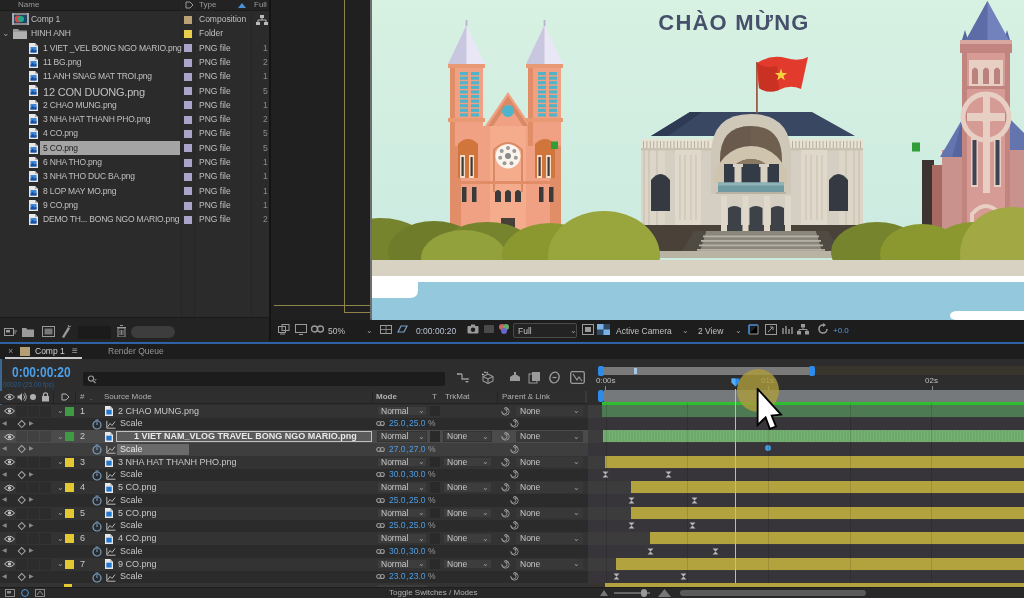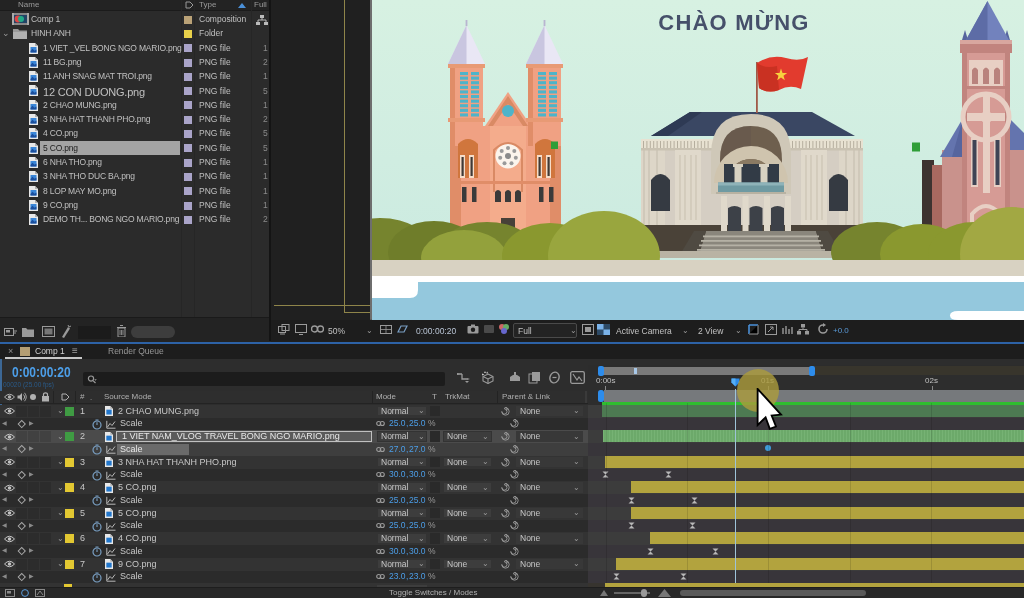--- a/index.html
+++ b/index.html
@@ -592,21 +592,21 @@
     <path d="M2.5 4 L2.5 2.5 Q2.5 0.8 4.5 0.8 Q6.5 0.8 6.5 2.5 L6.5 4" fill="none" stroke="#b0b0b0" stroke-width="1.2"></path>
   </svg>
 <div class="abs" style="left:53px;top:391px;width:1px;height:12px;background:#232323;"></div>
 <svg class="abs" style="left:61px;top:393px" width="9" height="8" viewBox="0 0 9 8">
     <path d="M1 1 L5 1 L8 4 L5 7 L1 7 Z" fill="none" stroke="#b0b0b0"></path>
   </svg>
 <div class="abs" style="left:75px;top:391px;width:1px;height:12px;background:#232323;"></div>
 <div class="txt" style="left:80px;top:393px;font-size:8px;color:#b0b0b0;font-weight:normal;">#</div>
 <div class="txt" style="left:90px;top:395px;font-size:7px;color:#777;font-weight:normal;">-</div>
 <div class="txt" style="left:104px;top:393px;font-size:8px;color:#b0b0b0;font-weight:normal;">Source Mode</div>
-<div class="txt" style="left:376px;top:393px;font-size:8px;color:#b0b0b0;font-weight:normal;">Mode</div>
+<div class="txt" style="left:376px;top:393px;font-size:8px;color:#b0b0b0;font-weight:bold;">Mode</div>
 <div class="txt" style="left:432px;top:393px;font-size:8px;color:#b0b0b0;font-weight:normal;">T</div>
 <div class="txt" style="left:445px;top:393px;font-size:8px;color:#b0b0b0;font-weight:normal;">TrkMat</div>
 <div class="abs" style="left:372px;top:391px;width:1px;height:12px;background:#232323;"></div>
 <div class="abs" style="left:497px;top:391px;width:1px;height:12px;background:#232323;"></div>
 <div class="txt" style="left:502px;top:393px;font-size:8px;color:#b0b0b0;font-weight:normal;">Parent &amp; Link</div>
 <div class="abs" style="left:585px;top:391px;width:2px;height:12px;background:#3a3a3a;"></div>
 <div class="abs" style="left:0;top:404.8px;width:588px;height:12.75px;background:#333333;border-bottom:1px solid #2a2a2a;"></div>
 <div class="abs" style="left:0;top:417.6px;width:588px;height:12.75px;background:#2b2b2b;border-bottom:1px solid #262626;"></div>
 <svg class="abs" style="left:4px;top:407.2px" width="11" height="8" viewBox="0 0 11 8">
     <path d="M0.5 4 Q5.5 -1.5 10.5 4 Q5.5 9.5 0.5 4 Z" fill="none" stroke="#c4c4c4"></path>
@@ -668,21 +668,21 @@
 <div class="abs" style="left:40px;top:431.3px;width:11px;height:10.75px;background:rgba(0,0,0,0.12);"></div>
 <div class="txt" style="left:57px;top:432.675px;font-size:8px;color:#9a9a9a;font-weight:normal;">⌄</div>
 <div class="abs" style="left:65px;top:432.2px;width:9px;height:9px;background:#3f9b43;"></div>
 <div class="txt" style="left:80px;top:432.175px;font-size:9px;color:#c8c8c8;font-weight:normal;">2</div>
 <svg class="abs" style="left:105px;top:431.7px" width="8" height="10" viewBox="0 0 9 11">
 <path d="M0 0 L6 0 L9 3 L9 11 L0 11 Z" fill="#e8e8e8"></path>
     <path d="M6 0 L6 3 L9 3 Z" fill="#b0b0b0"></path>
 <rect x="1.5" y="4" width="6" height="5.5" fill="#2277cc"></rect>
   </svg>
 <div class="abs" style="left:116px;top:430.8px;width:256px;height:11.25px;background:#5a5a5a;border:1px solid #c0c0c0;box-sizing:border-box;"></div>
-<div class="txt" style="left:122px;top:432.175px;font-size:9px;color:#e8e8e8;font-weight:normal;text-align:center;">1 VIET NAM_VLOG TRAVEL BONG NGO MARIO.png</div>
+<div class="txt" style="left:134px;top:432.175px;font-size:9px;color:#e8e8e8;font-weight:bold;text-align:center;">1 VIET NAM_VLOG TRAVEL BONG NGO MARIO.png</div>
 <div class="txt" style="left:2px;top:445.425px;font-size:6px;color:#8a8a8a;font-weight:normal;">◀</div>
 <div class="abs" style="left:18.5px;top:446.4px;width:5.5px;height:5.5px;border:1px solid #a8a8a8;box-sizing:border-box;transform:rotate(45deg);"></div>
 <div class="txt" style="left:29px;top:445.425px;font-size:6px;color:#8a8a8a;font-weight:normal;">▶</div>
 <svg class="abs" style="left:92px;top:444.4px" width="10" height="11" viewBox="0 0 10 11">
     <circle cx="5" cy="6" r="4" fill="none" stroke="#7aa0c4" stroke-width="1.2"></circle>
     <path d="M5 6 L5 3.2 M3.5 1 L6.5 1" stroke="#7aa0c4" stroke-width="1.1"></path>
   </svg>
 <svg class="abs" style="left:106px;top:445.4px" width="10" height="9" viewBox="0 0 10 9">
     <path d="M0.8 0.8 L0.8 8.2 L9.5 8.2" fill="none" stroke="#b8b8b8"></path>
     <path d="M1.5 7 L4 3.5 L6 5.5 L9 1.5" fill="none" stroke="#b8b8b8"></path>

